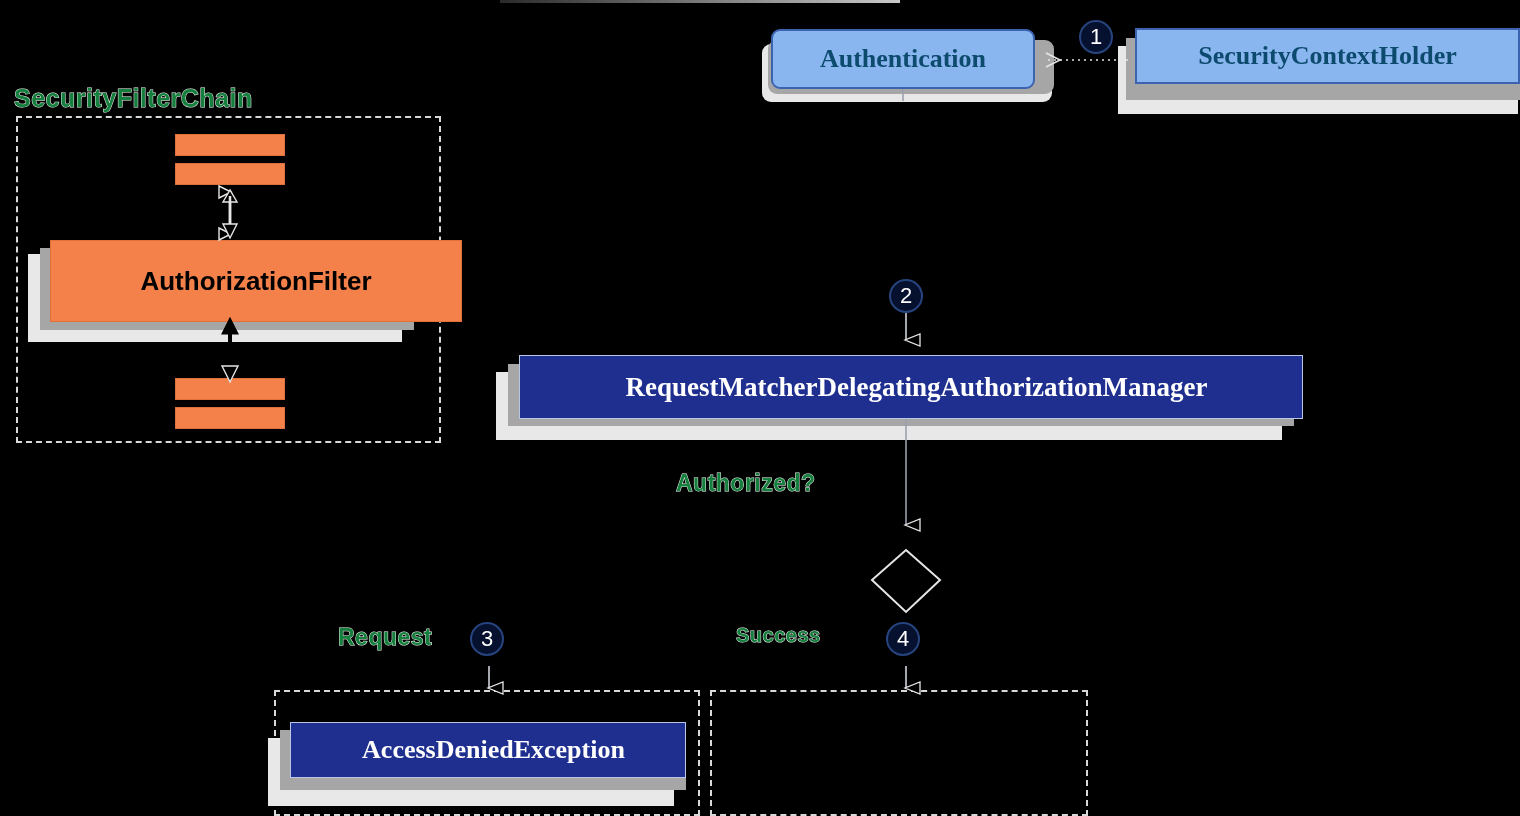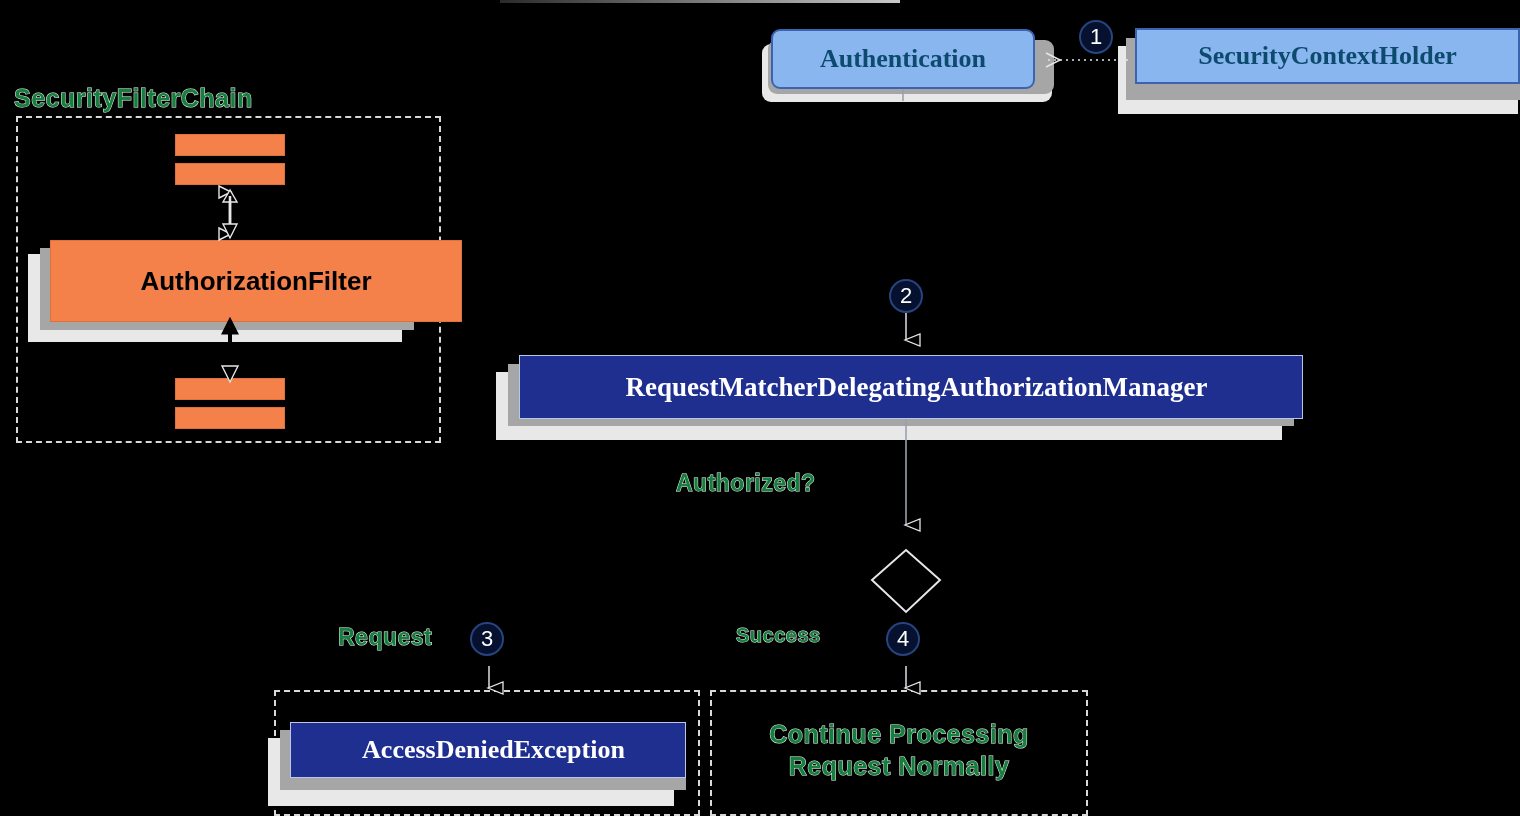--- a/index.html
+++ b/index.html
@@ -172,24 +172,20 @@
 
   <div class="node outline-text label-ol" style="left:736px; top:624px; font-size:20px;">Success</div>
   <div class="node badge" style="left:886px; top:622px;">4</div>
 
   <div class="node dashed-box" style="left:274px; top:690px; width:426px; height:126px;"></div>
   <div class="node shadow-b" style="left:268px; top:738px; width:406px; height:68px;"></div>
   <div class="node shadow-a" style="left:280px; top:730px; width:406px; height:60px;"></div>
   <div class="node navy-card" style="left:290px; top:722px; width:396px; height:56px; font-size:26px;">AccessDeniedException</div>
 
   <div class="node dashed-box" style="left:710px; top:690px; width:378px; height:126px;"></div>
-  <div class="node" style="left:718px; top:718px; width:362px; text-align:center;">
-    <div class="outline-text" style="font-size:25px; line-height:32px;">Continue Processing</div>
-    <div class="outline-text" style="font-size:25px; line-height:32px;">Request Normally</div>
-  </div>
 
   <svg class="overlay" viewBox="0 0 1520 816" xmlns="http://www.w3.org/2000/svg">
     <defs>
       <marker id="hollow-down" markerWidth="16" markerHeight="16" refX="8" refY="13" orient="auto" markerUnits="userSpaceOnUse">
         <path d="M2,2 L14,2 L8,14 Z" fill="#000000" stroke="#e6e6e6" stroke-width="1.4"></path>
       </marker>
       <marker id="hollow-up" markerWidth="16" markerHeight="16" refX="8" refY="13" orient="auto" markerUnits="userSpaceOnUse">
         <path d="M2,2 L14,2 L8,14 Z" fill="#000000" stroke="#e6e6e6" stroke-width="1.4"></path>
       </marker>
       <marker id="solid-up" markerWidth="16" markerHeight="16" refX="8" refY="13" orient="auto" markerUnits="userSpaceOnUse">

